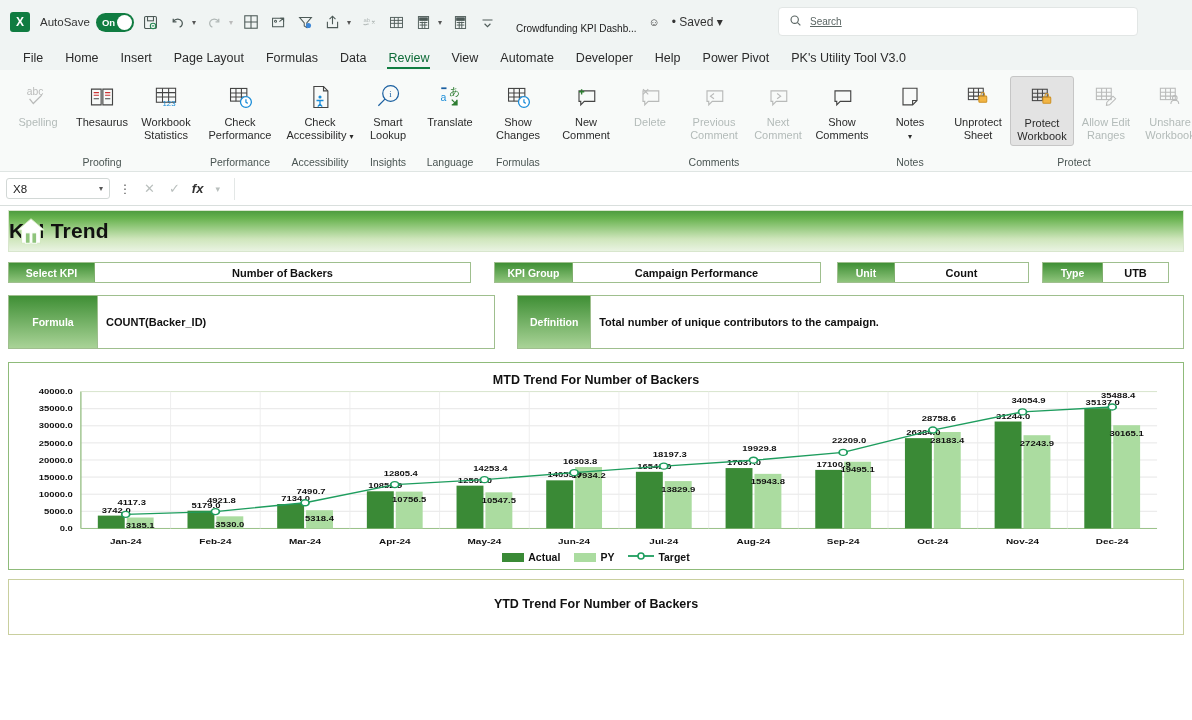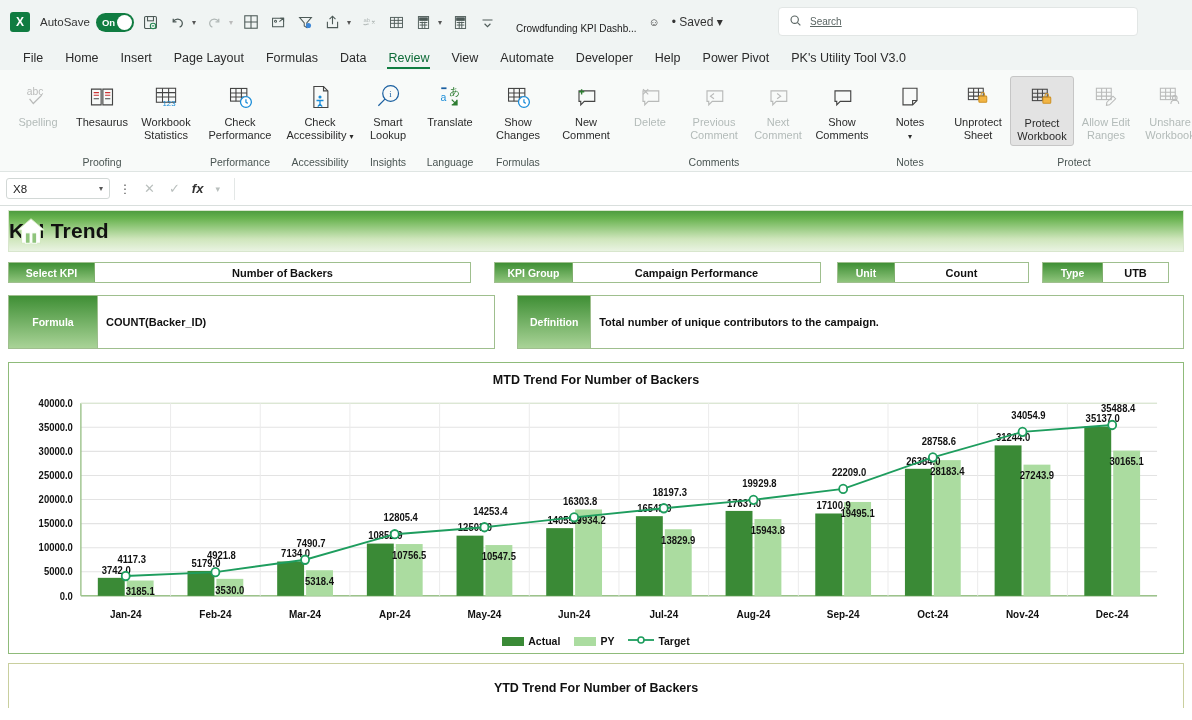--- a/index.html
+++ b/index.html
@@ -149,21 +149,21 @@
     display: flex; align-items: center; justify-content: center;
   }
   .ibox .val {
     background: #fff; flex: 1; display: flex; align-items: center;
     font-size: 11px; font-weight: bold; color: #111; padding: 0 8px;
     border-left: 1px solid #9fbf8e;
   }
 
   
   .chart-panel {
-    margin: 13px 8px 0 8px; height: 292px; background: #fff;
+    margin: 13px 8px 0 8px; height: 208px; background: #fff;
     border: 1px solid #8fbb7a; position: relative;
   }
   .chart-title {
     text-align: center; font-size: 12.5px; font-weight: bold; color: #111;
     padding-top: 10px;
   }
   .plot { position: absolute; left: 0; top: 0; width: 100%; height: 100%; }
   .legend {
     position: absolute; left: 0; right: 0; bottom: 6px;
     display: flex; align-items: center; justify-content: center; gap: 14px;

